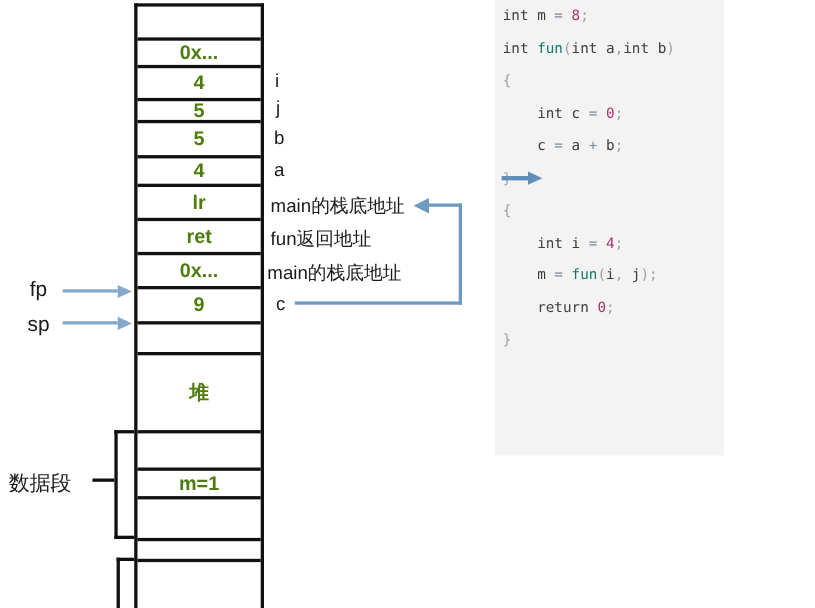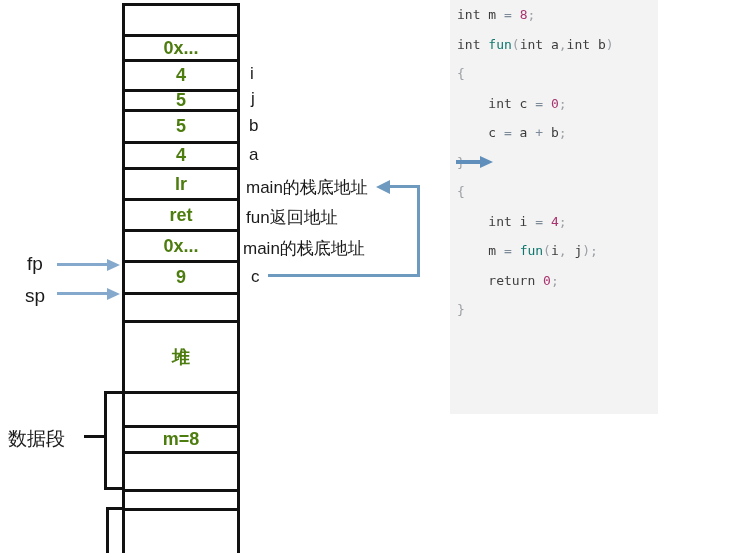--- a/index.html
+++ b/index.html
@@ -67,21 +67,21 @@
   <div class="cell" style="height:17px;line-height:17px">5</div>
   <div class="cell" style="height:29px;line-height:29px">5</div>
   <div class="cell" style="height:23px;line-height:23px">4</div>
   <div class="cell" style="height:28px;line-height:28px">lr</div>
   <div class="cell" style="height:28px;line-height:28px">ret</div>
   <div class="cell" style="height:28px;line-height:28px">0x...</div>
   <div class="cell" style="height:29px;line-height:29px">9</div>
   <div class="cell" style="height:25px;line-height:25px"></div>
   <div class="cell" style="height:68px;line-height:68px">堆</div>
   <div class="cell" style="height:31px;line-height:31px"></div>
-  <div class="cell" style="height:23px;line-height:23px">m=8</div>
+  <div class="cell" style="height:23px;line-height:23px">m=1</div>
   <div class="cell" style="height:35px;line-height:35px"></div>
   <div class="cell" style="height:16px;line-height:16px"></div>
   <div class="cell last" style="height:48px;line-height:48px"></div>
 </div>
 
 <div class="lbl" style="left:250px;top:64px">i</div>
 <div class="lbl" style="left:251px;top:89px">j</div>
 <div class="lbl" style="left:249px;top:116px">b</div>
 <div class="lbl" style="left:249px;top:145px">a</div>
 <div class="lbl" style="left:246px;top:176px">main的栈底地址</div>

